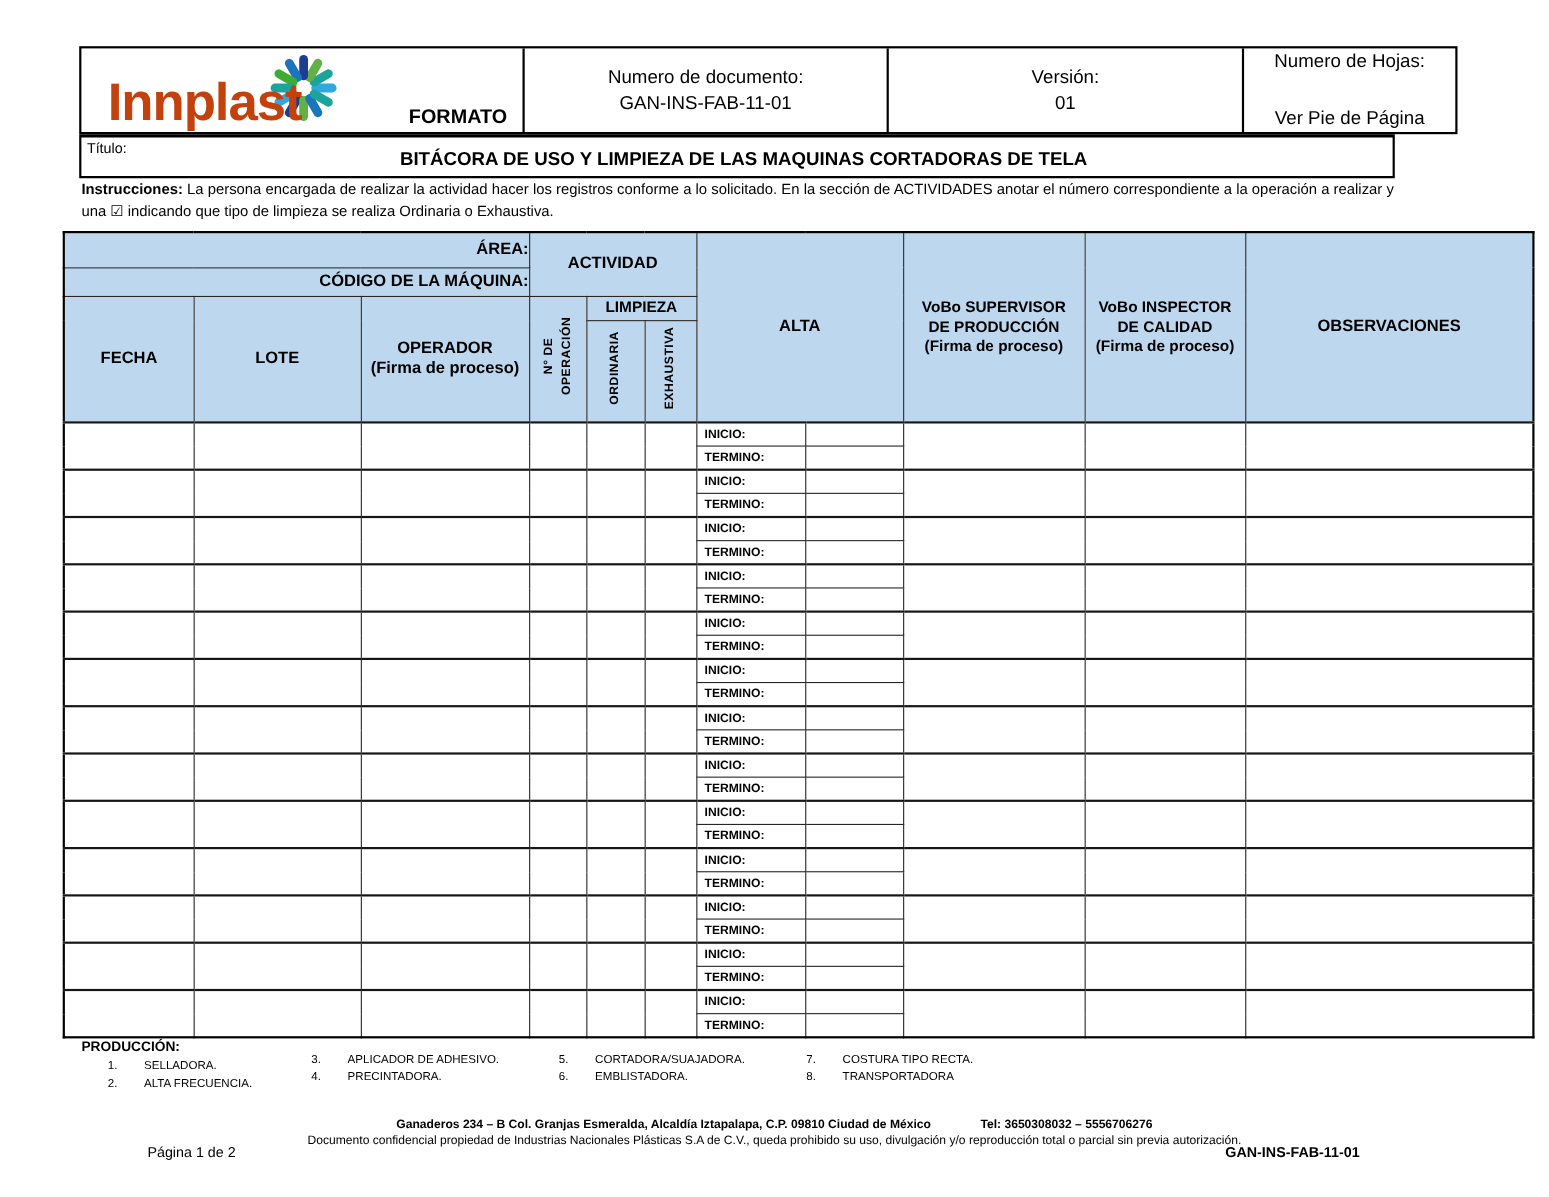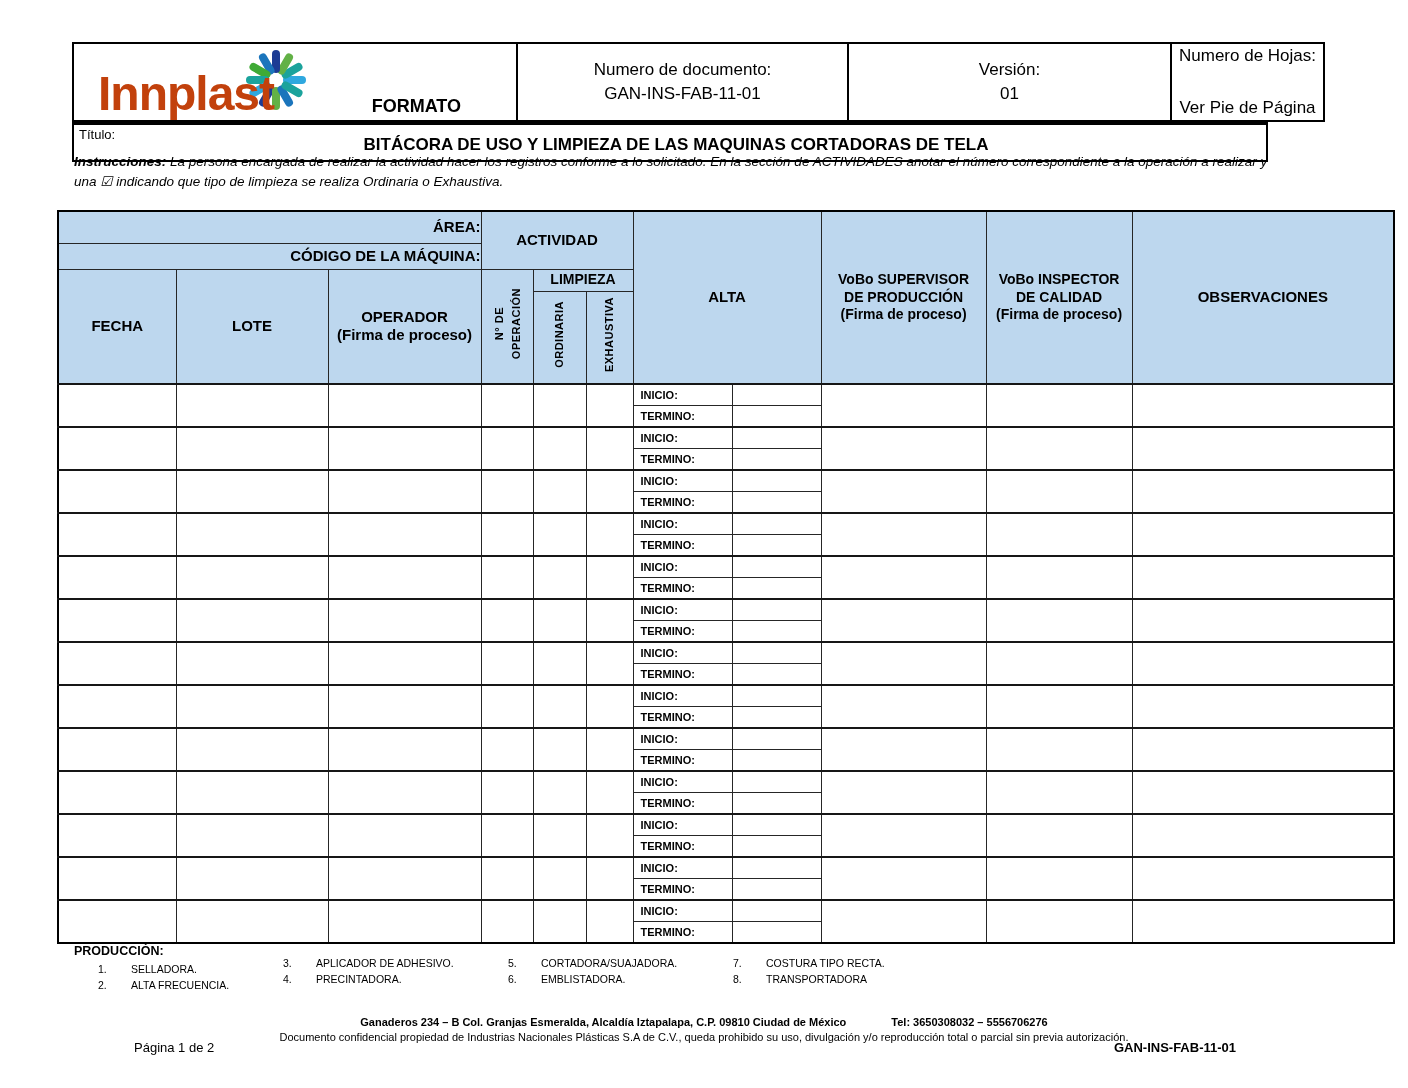--- a/index.html
+++ b/index.html
@@ -17,36 +17,36 @@
   .hcell { height:100%; }
   .hcell + .hcell { border-left:2px solid #000; }
   .hcell.logo-cell { flex:0 0 401px; position:relative; }
   .logo-burst { position:absolute; left:158px; top:2px; width:88px; height:74px; }
   .logo-word {
     position:absolute; left:24px; bottom:2px; font-size:48px; font-weight:bold;
     color:#c2410c; letter-spacing:-1px; line-height:1; z-index:2;
   }
   .formato-label { position:absolute; right:14px; bottom:3px; font-size:18px; font-weight:bold; }
   .hcell.center-cell { display:flex; flex-direction:column; justify-content:center; align-items:center; text-align:center; font-size:17px; line-height:1.4; }
-  .hcell.doc-cell { flex:0 0 331px;margin-left:41px; }
+  .hcell.doc-cell { flex:0 0 331px; }
   .hcell.ver-cell { flex:0 0 323px; }
   .hcell.hoj-cell { flex:1 1 auto;justify-content:space-between; }
 
   
   .title-box {
     position:absolute; left:72px; top:122px; width:1196px; height:40px;
     border:2px solid #000; border-top:3px solid #000;
   }
   .titulo-label { position:absolute; left:5px; top:2px; font-size:13px; }
   .page-title { position:absolute; left:0; right:0; bottom:5px; text-align:center; font-size:17px; font-weight:bold;padding-left:12px; }
 
   
   .instructions {
-    position:absolute; left:74px; top:152px; width:1284px;
-    font-size:13.5px; line-height:1.45; white-space:pre-line;font-style:italic;
+    position:absolute; left:74px; top:162px; width:1284px;
+    font-size:13.5px; line-height:1.45; white-space:pre-line;
   }
   .instructions b { font-weight:bold; }
 
   
   table.mt {
     position:absolute; left:57px; top:210px; width:1336px;
     border-collapse:collapse; table-layout:fixed; border:2px solid #000;
   }
   table.mt td { border:1px solid #262626; overflow:hidden; }
   table.mt thead td {

